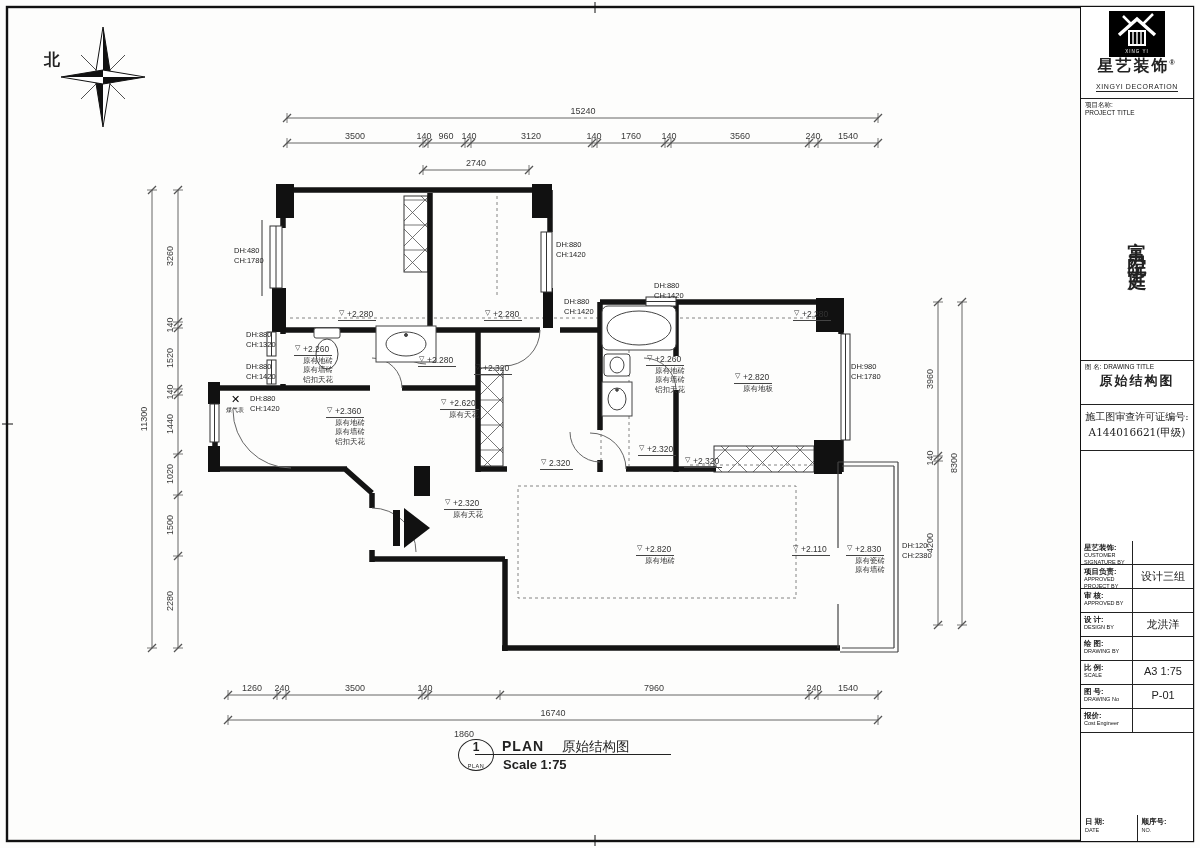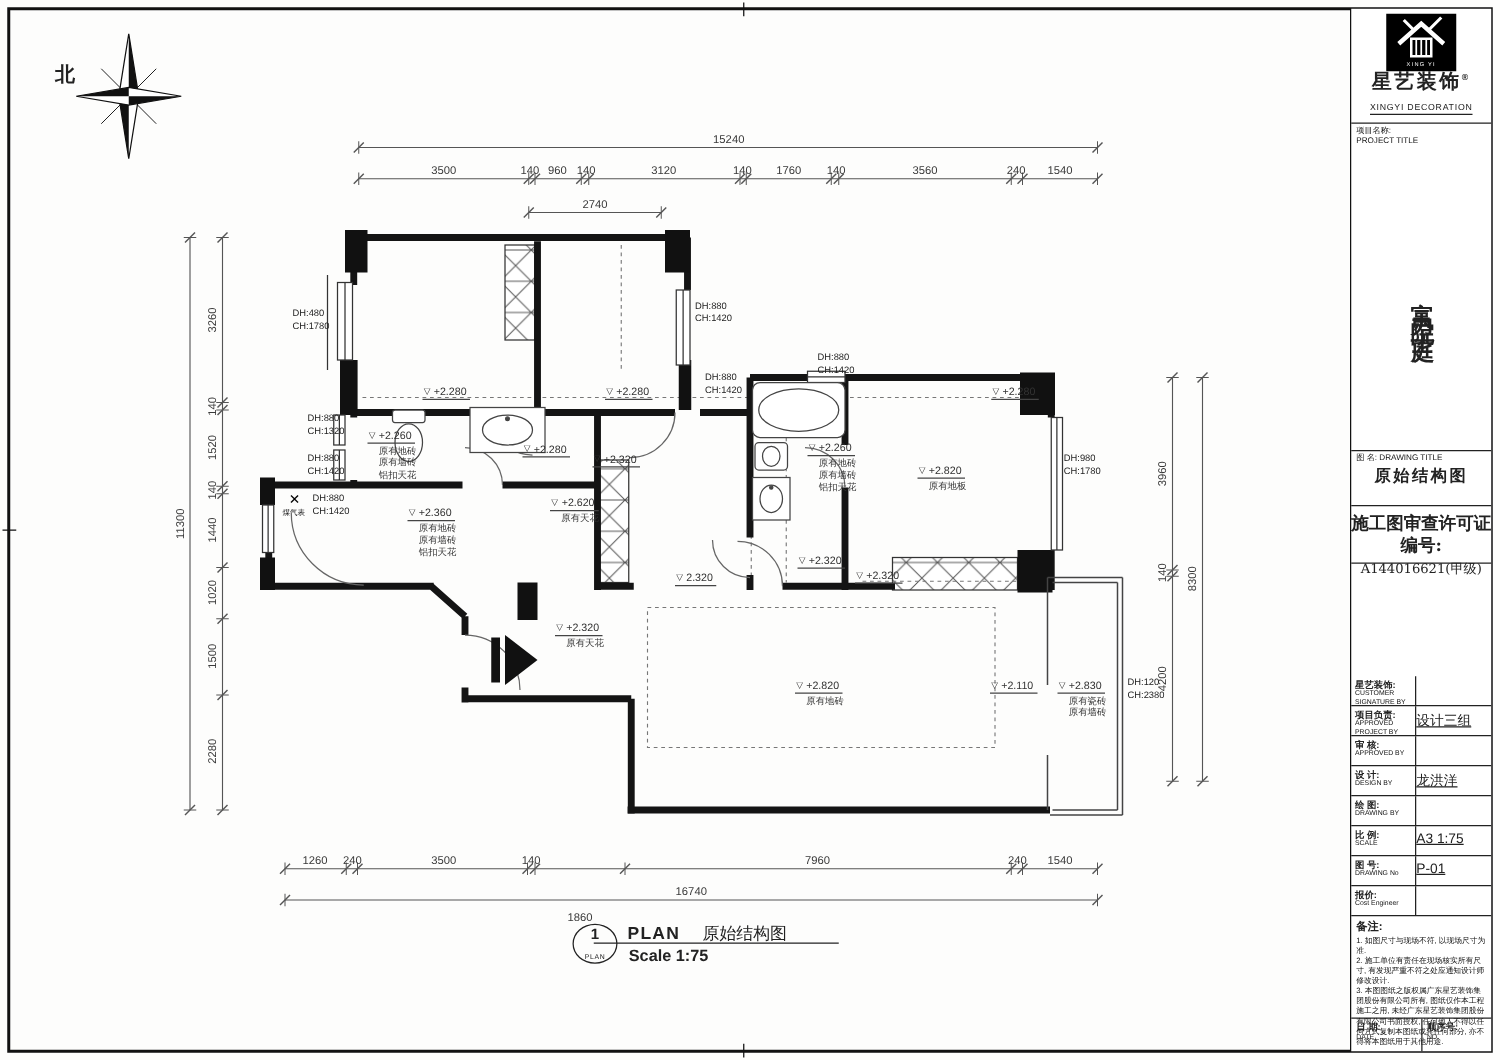--- a/index.html
+++ b/index.html
@@ -36,34 +36,34 @@
   #logo-cap{position:absolute;bottom:3px;left:0;width:100%;color:#fff;font-size:4.5px;letter-spacing:1px;}
   #brand-cn{font-size:16px;font-weight:bold;letter-spacing:2px;line-height:1.05;}
   #brand-cn sup{font-size:7px;}
   #brand-en{font-size:7px;letter-spacing:.6px;border-bottom:1px solid #222;display:inline-block;padding-bottom:1px;}
   #tb-project{top:92px;height:262px;}
   #proj-name{position:absolute;left:0;top:40px;width:100%;height:210px;display:flex;align-items:center;justify-content:center;
              writing-mode:vertical-rl;font-size:19px;font-weight:bold;letter-spacing:7px;}
   #tb-drawing{top:354px;height:44px;}
   #dwg-title{text-align:center;font-size:13px;font-weight:bold;margin-top:1px;letter-spacing:2px;}
   #tb-permit{top:398px;height:46px;font-family:"DejaVu Serif","Liberation Serif",serif;text-align:center;}
-  #permit1{font-size:14px;margin-top:5px;font-weight:bold;}
+  #permit1{font-size:10px;margin-top:5px;}
   #permit2{font-size:10.5px;margin-top:2px;}
   #tb-firm{top:444px;height:90px;text-align:center;}
   #firm-co{font-size:8.5px;font-weight:bold;margin-top:2px;}
   #firm-ad1,#firm-ad2{font-size:7px;}
   #firm-ad1{margin-top:3px;border-top:1px solid #555;padding-top:2px;}
   #firm-ph{font-size:7px;border-top:1px solid #555;margin-top:2px;padding-top:2px;}
   #firm-web{font-size:7px;border-top:1px solid #555;margin-top:2px;padding-top:2px;}
   #tb-fields{top:534px;height:192px;border-bottom:none;}
   .tbrow{position:relative;height:24px;border-bottom:1.2px solid #222;box-sizing:border-box;display:flex;}
   .tbrow .lab{width:52px;border-right:1.2px solid #222;box-sizing:border-box;padding:2px 0 0 3px;}
   .tbrow .lab .cn{font-size:7.5px;font-weight:bold;line-height:1.2;}
   .tbrow .lab .en{font-size:5.5px;line-height:1.2;color:#111;}
-  .tbrow .val{flex:1;font-size:11px;padding-top:4px;text-decoration:underline;}
+  .tbrow .val{flex:1;text-align:center;font-size:11px;padding-top:4px;}
   #tb-notes{top:726px;height:82px;}
   #notes-label{font-size:9px;font-weight:bold;padding:2px 0 1px 4px;}
   .note{font-size:6.2px;line-height:1.3;padding:0 3px 0 4px;color:#111;}
   #tb-footer{top:808px;height:26px;border-bottom:none;display:flex;}
   #tb-footer .cell{flex:1;padding:2px 0 0 4px;box-sizing:border-box;}
   #tb-footer .cell.first{border-right:1.2px solid #222;}
   #tb-footer .cn{font-size:7.5px;font-weight:bold;}
   #tb-footer .en{font-size:5.5px;}
 </style>
 </head>
@@ -471,28 +471,20 @@
         </div>
         <div class="tbrow">
           <div class="lab">
             <div class="cn">报价:</div>
             <div class="en">Cost Engineer</div>
           </div>
           <div class="val"></div>
         </div>
       </div>
 
-    <div class="tb-sec" id="tb-notes">
-      <div id="notes-label">备注:</div>
-      <div id="notes-items">
-          <div class="note">1. 如图尺寸与现场不符, 以现场尺寸为准.</div>
-          <div class="note">2. 施工单位有责任在现场核实所有尺寸, 有发现严重不符之处应通知设计师修改设计.</div>
-          <div class="note">3. 本图图纸之版权属广东星艺装饰集团股份有限公司所有, 图纸仅作本工程施工之用, 未经广东星艺装饰集团股份有限公司书面授权, 任何他人不得以任何方式复制本图纸或其任何部分, 亦不得将本图纸用于其他用途.</div>
-        </div>
-    </div>
 
     <div class="tb-sec" id="tb-footer">
       <div class="cell first">
         <div class="cn">日 期:</div>
         <div class="en">DATE</div>
       </div>
       <div class="cell">
         <div class="cn">顺序号:</div>
         <div class="en">NO.</div>
       </div>

